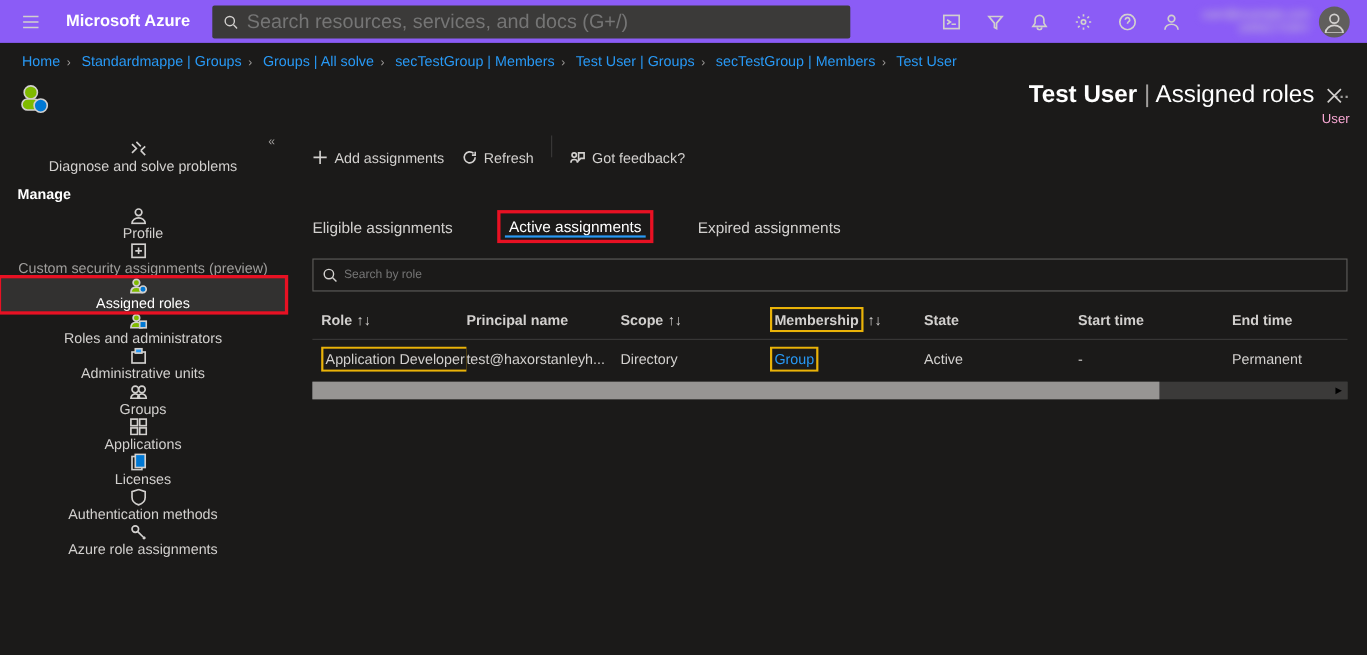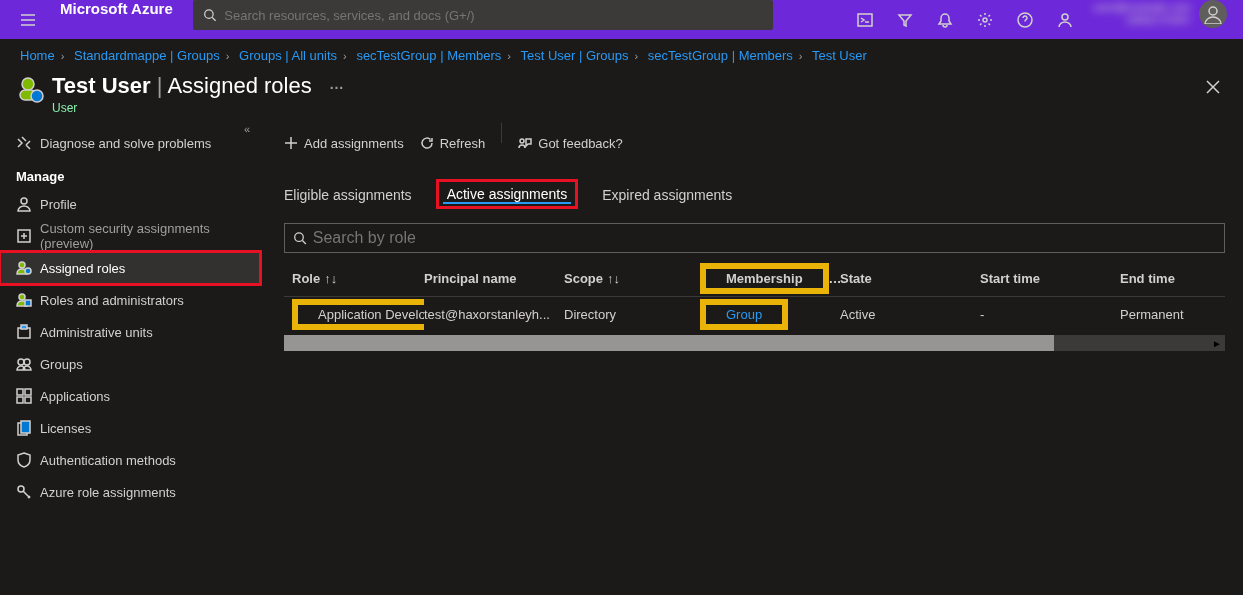--- a/index.html
+++ b/index.html
@@ -1,73 +1,73 @@
 <!DOCTYPE html>
 <html><head>
 <meta charset="utf-8">
 <style>
   * { box-sizing: border-box; margin: 0; padding: 0; }
   html, body { width: 1243px; height: 595px; background: #1b1a19; color: #d2d0ce; font-family: "Segoe UI", Arial, sans-serif; font-size: 13px; overflow: hidden; }
   
-  .header { height: 40px; background: #6d28d9; display: flex; align-items: flex-start; padding: 0 8px; border-bottom: 1px solid #1b1a19; }
+  .header { height: 40px; background: #8b5cf6; display: flex; align-items: center; padding: 0 8px; border-bottom: 1px solid #1b1a19; }
   .hamburger { width: 40px; height: 40px; display:flex; align-items:center; justify-content:center; }
   .hamburger svg { width:16px; height:16px; }
   .brand { font-weight:600; color:#fff; font-size:15px; margin-left:12px; margin-right:20px; white-space:nowrap; }
   .search-box { flex: 0 0 580px; height:30px; background:#3b3a39; display:flex; align-items:center; padding:0 10px; border-radius:2px; }
   .search-box svg { width:14px; height:14px; margin-right:8px; }
-  .search-box input { background:transparent; border:none; outline:none; color:#d2d0ce; font-size:13px; width:100%; }
+  .search-box input { background:transparent; border:none; outline:none; color:#d2d0ce; font-size:18px; width:100%; }
   .header-spacer { flex:1; }
   .header-icons { display:flex; align-items:center; }
   .hicon { width:40px; height:40px; display:flex; align-items:center; justify-content:center; }
   .hicon svg { width:16px; height:16px; }
   .account { display:flex; align-items:center; padding:0 8px; }
   .account-text { text-align:right; margin-right:8px; filter: blur(4px); }
   .account-text div { font-size:11px; line-height:13px; color:#d2d0ce; }
   .avatar { width:28px; height:28px; border-radius:50%; background:#605e5c; display:flex; align-items:center; justify-content:center; }
   .avatar svg { width:20px; height:20px; }
   
   .breadcrumbs { padding: 8px 16px 10px 20px; font-size:13px; }
   .breadcrumbs span.sep { color:#a19f9d; margin:0 6px; font-size:11px; }
   .breadcrumbs a { color:#2899f5; text-decoration:none; }
   
   .title-row { display:flex; align-items:flex-start; padding:0 16px 0 16px; position:relative; }
   .title-icon { width:28px; height:28px; margin-right:8px; margin-top:2px; }
-  .title-block { flex:1; }
+  .title-block { flex:1;text-align:right; }
   .title-main { font-size:22px; color:#fff; font-weight:600; }
   .title-main .sep { font-weight:300; color:#a19f9d; }
   .title-main .sub { font-weight:300; }
   .title-ellipsis { color:#a19f9d; margin-left:12px; font-size:14px; cursor:pointer; }
-  .title-subtype { font-size:12px; color:#86efac; margin-top:2px; }
+  .title-subtype { font-size:12px; color:#f9a8d4; margin-top:2px; }
   .close-x { position:absolute; right:20px; top:4px; width:20px; height:20px; display:flex; align-items:center; justify-content:center; cursor:pointer;}
   .close-x svg { width:14px; height:14px; }
   
   .body { display:flex; margin-top:8px; height:calc(595px - 40px - 36px - 40px); }
   .sidebar { width:260px; flex:0 0 260px; padding-top:4px; position:relative; }
   .collapse-chev { position:absolute; right:10px; top:0; color:#a19f9d; font-size:11px; }
-  .side-item { display:flex; align-items:center; height:32px; padding:0 16px; cursor:pointer; font-size:13px; }
+  .side-item { display:flex; align-items:center; height:32px; padding:0 16px; cursor:pointer; font-size:13px;flex-direction:column; }
   .side-item.active { background:#323130; color:#fff; }
   .side-item .icon { width:16px; height:16px; margin-right:8px; flex-shrink:0; }
   .side-head { padding:10px 16px 4px 16px; font-size:13px; font-weight:600; color:#fff; }
   .side-item.muted { color:#a19f9d; }
   .highlight-red { outline:3px solid #e81123; outline-offset:-1px; }
-  .highlight-red-inline { border:6px solid #eab308; padding:2px 20px; display:inline-block; }
+  .highlight-red-inline { border:2px solid #eab308; padding:2px 2px; display:inline-block; }
   
   .main { flex:1; padding:0 18px 0 24px; overflow:hidden; }
   .toolbar { display:flex; height:40px; gap:16px; }
   .tbtn { display:flex; align-items:center; gap:6px; color:#d2d0ce; cursor:pointer; }
   .tbtn svg { width:14px; height:14px; }
   .tsep { width:1px; height:20px; background:#3b3a39; }
-  .tabs { display:flex; gap:24px; margin-top:16px; align-items:flex-end; }
+  .tabs { display:flex; gap:40px; margin-top:28px; align-items:flex-end; }
   .tab { padding-bottom:6px; cursor:pointer; font-size:14px; }
   .tab.active { border-bottom:2px solid #2899f5; color:#fff;text-align:right; }
   .tab.active.hi-red { border:3px solid #e81123; padding:4px 8px 4px 8px; border-bottom:3px solid #e81123; position:relative; }
   .tab.active.hi-red::after { content:""; position:absolute; left:4px; right:4px; bottom:2px; height:2px; background:#2899f5; }
   .role-search { margin-top:14px; height:30px; border:1px solid #605e5c; display:flex; align-items:center; padding:0 8px; }
   .role-search svg { width:14px; height:14px; margin-right:6px; }
-  .role-search input { background:transparent; border:none; outline:none; color:#eab308; font-size:16px; width:100%; }
+  .role-search input { background:transparent; border:none; outline:none; color:#eab308; font-size:11px; width:100%; }
   
   .table { margin-top:8px; width:100%; }
   .thead, .trow { display:flex; align-items:center; }
   .thead { height:36px; border-bottom:1px solid #3b3a39; font-weight:600; font-size:13px; }
   .trow { height:34px; }
   .th, .td { padding-right:8px; overflow:hidden; text-overflow:ellipsis; white-space:nowrap; }
   .sort { margin-left:4px; }
   .c-role { width:140px; padding-left:8px; }
   .c-pname { width:140px; }
   .c-scope { width:136px; }
@@ -147,21 +147,21 @@
           <circle cx="10" cy="7" r="4"></circle>
           <path d="M2 20c0-4 4-7 8-7s8 3 8 7z"></path>
         </svg>
     </div>
   </div>
 </div>
 
 <div class="breadcrumbs">
   <a href="#">Home</a><span class="sep">›</span>
   <a href="#">Standardmappe | Groups</a><span class="sep">›</span>
-  <a href="#">Groups | All units</a><span class="sep">›</span>
+  <a href="#">Groups | All solve</a><span class="sep">›</span>
   <a href="#">secTestGroup | Members</a><span class="sep">›</span>
   <a href="#">Test User | Groups</a><span class="sep">›</span>
   <a href="#">secTestGroup | Members</a><span class="sep">›</span>
   <a href="#">Test User</a>
 </div>
 
 <div class="title-row">
   <div class="title-icon">
     <svg viewBox="0 0 28 28" stroke="none">
         <circle cx="12" cy="9" r="6" fill="#7fba00"></circle>

